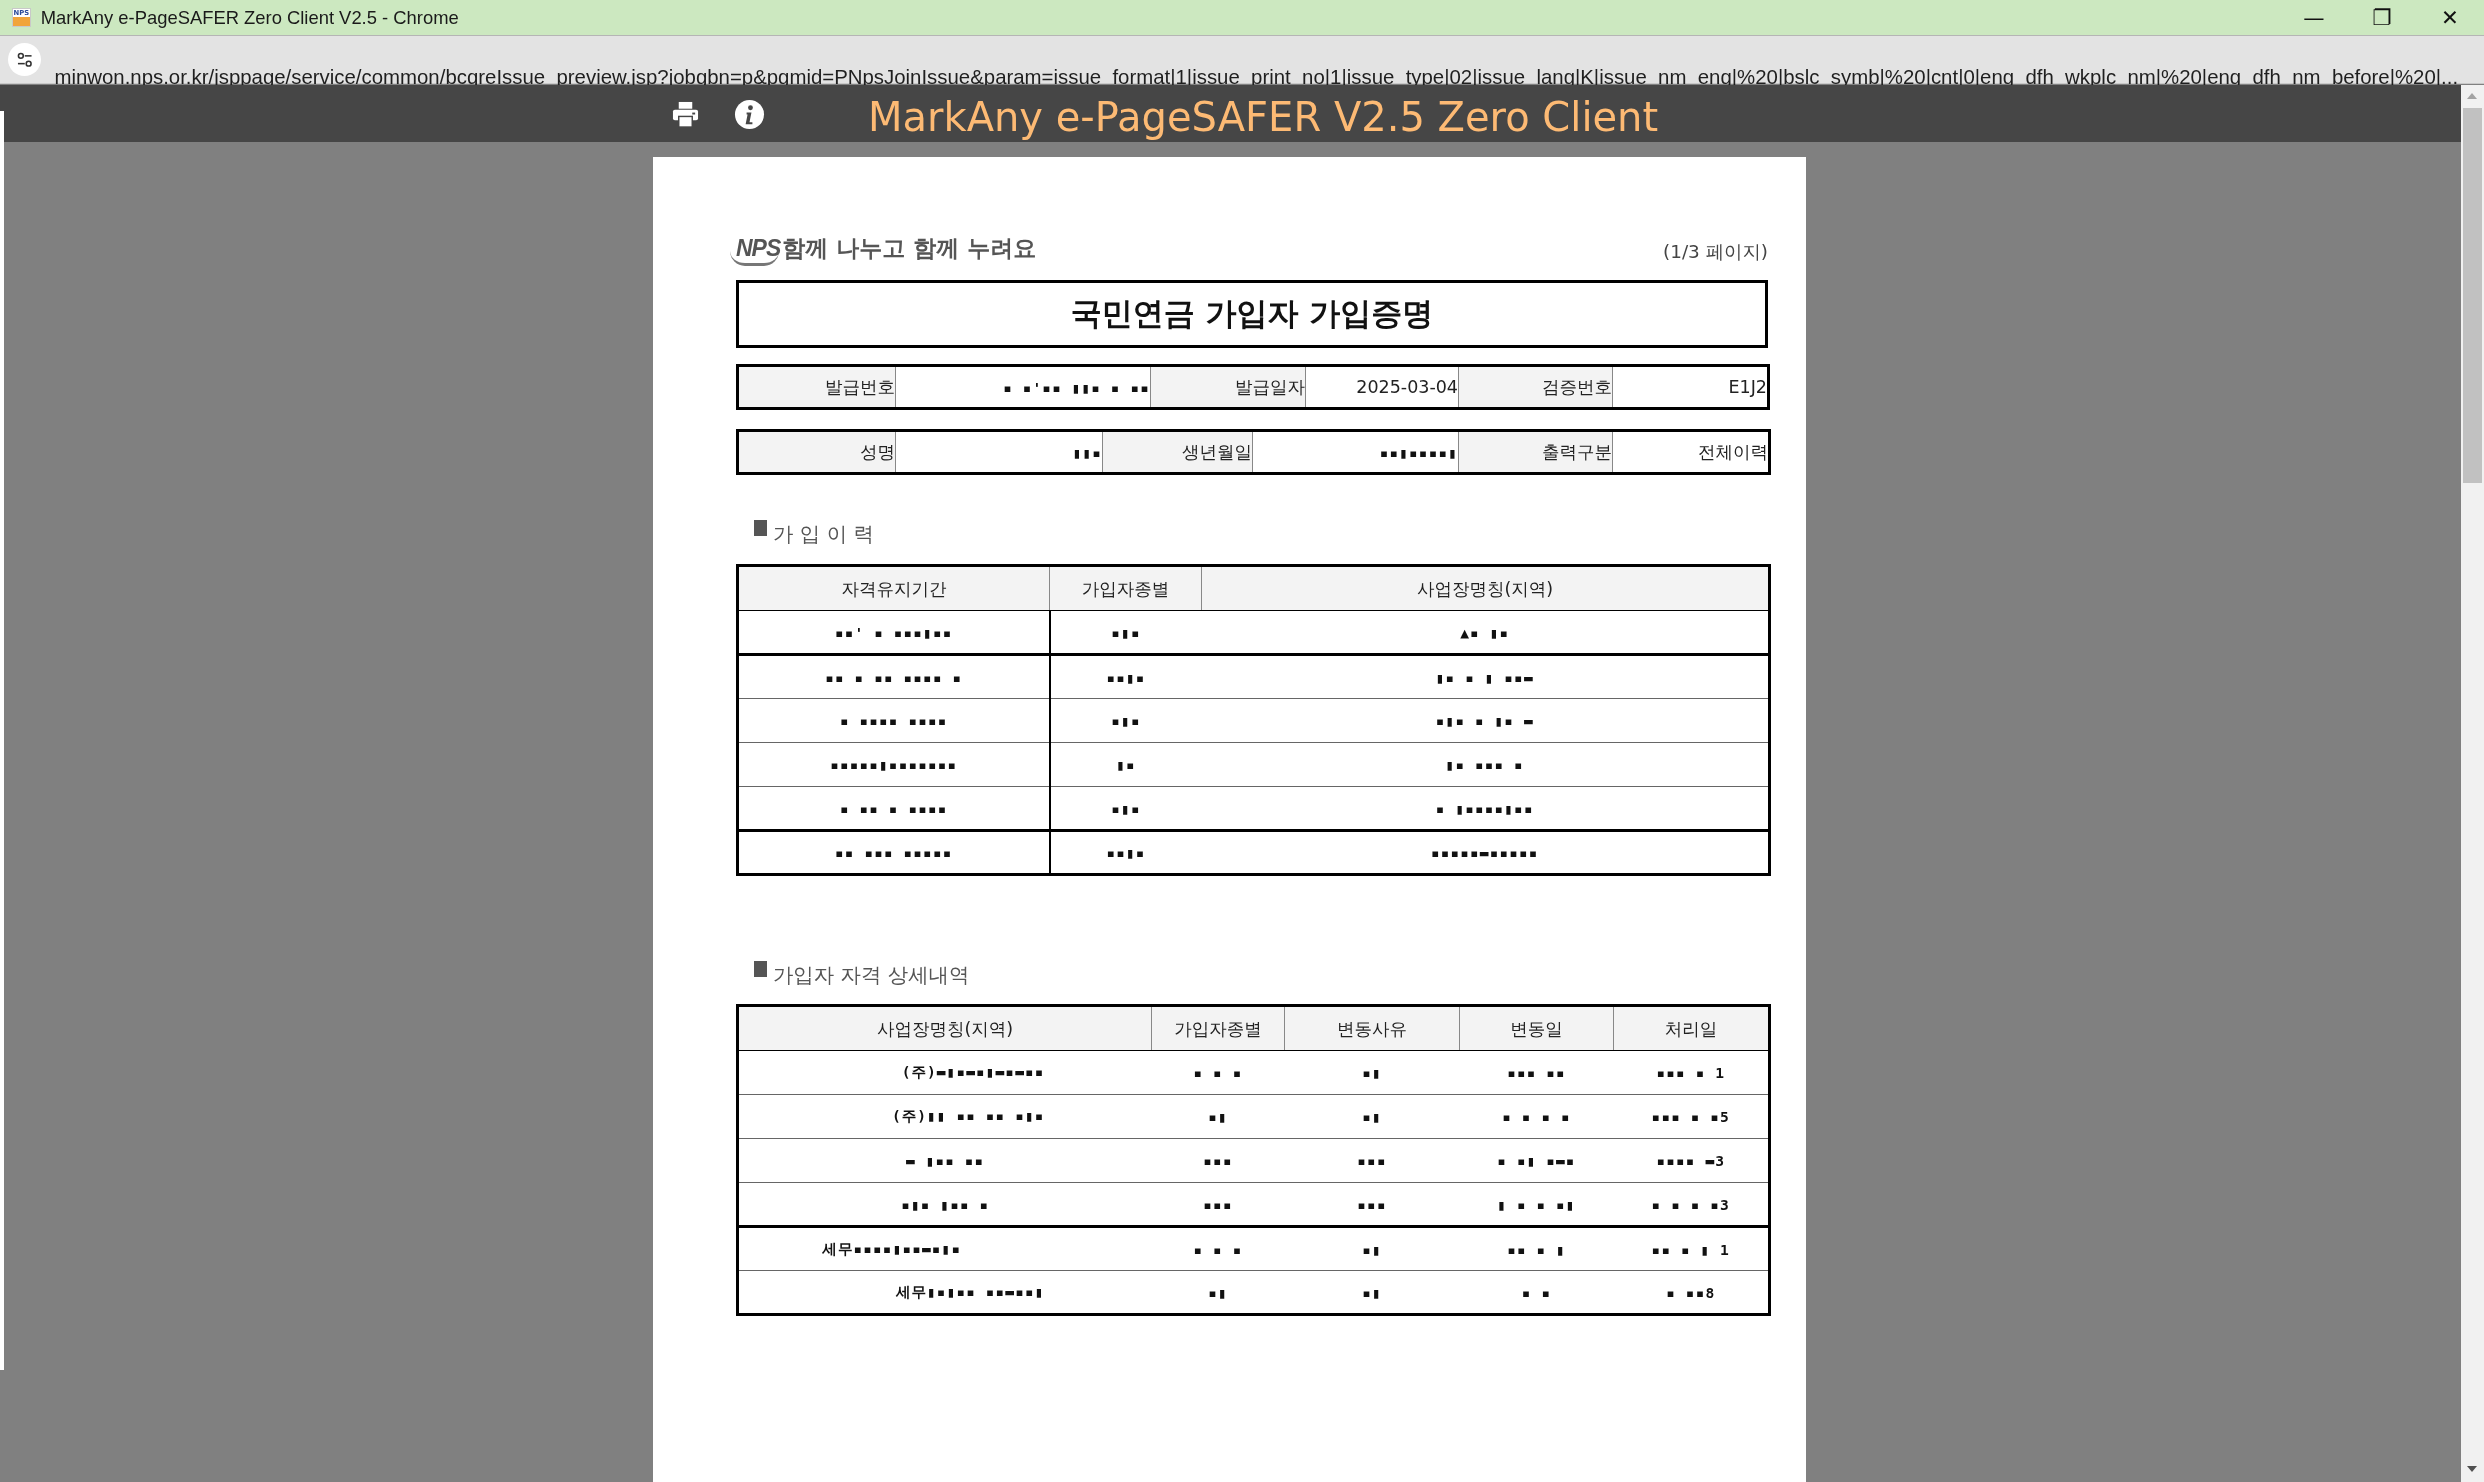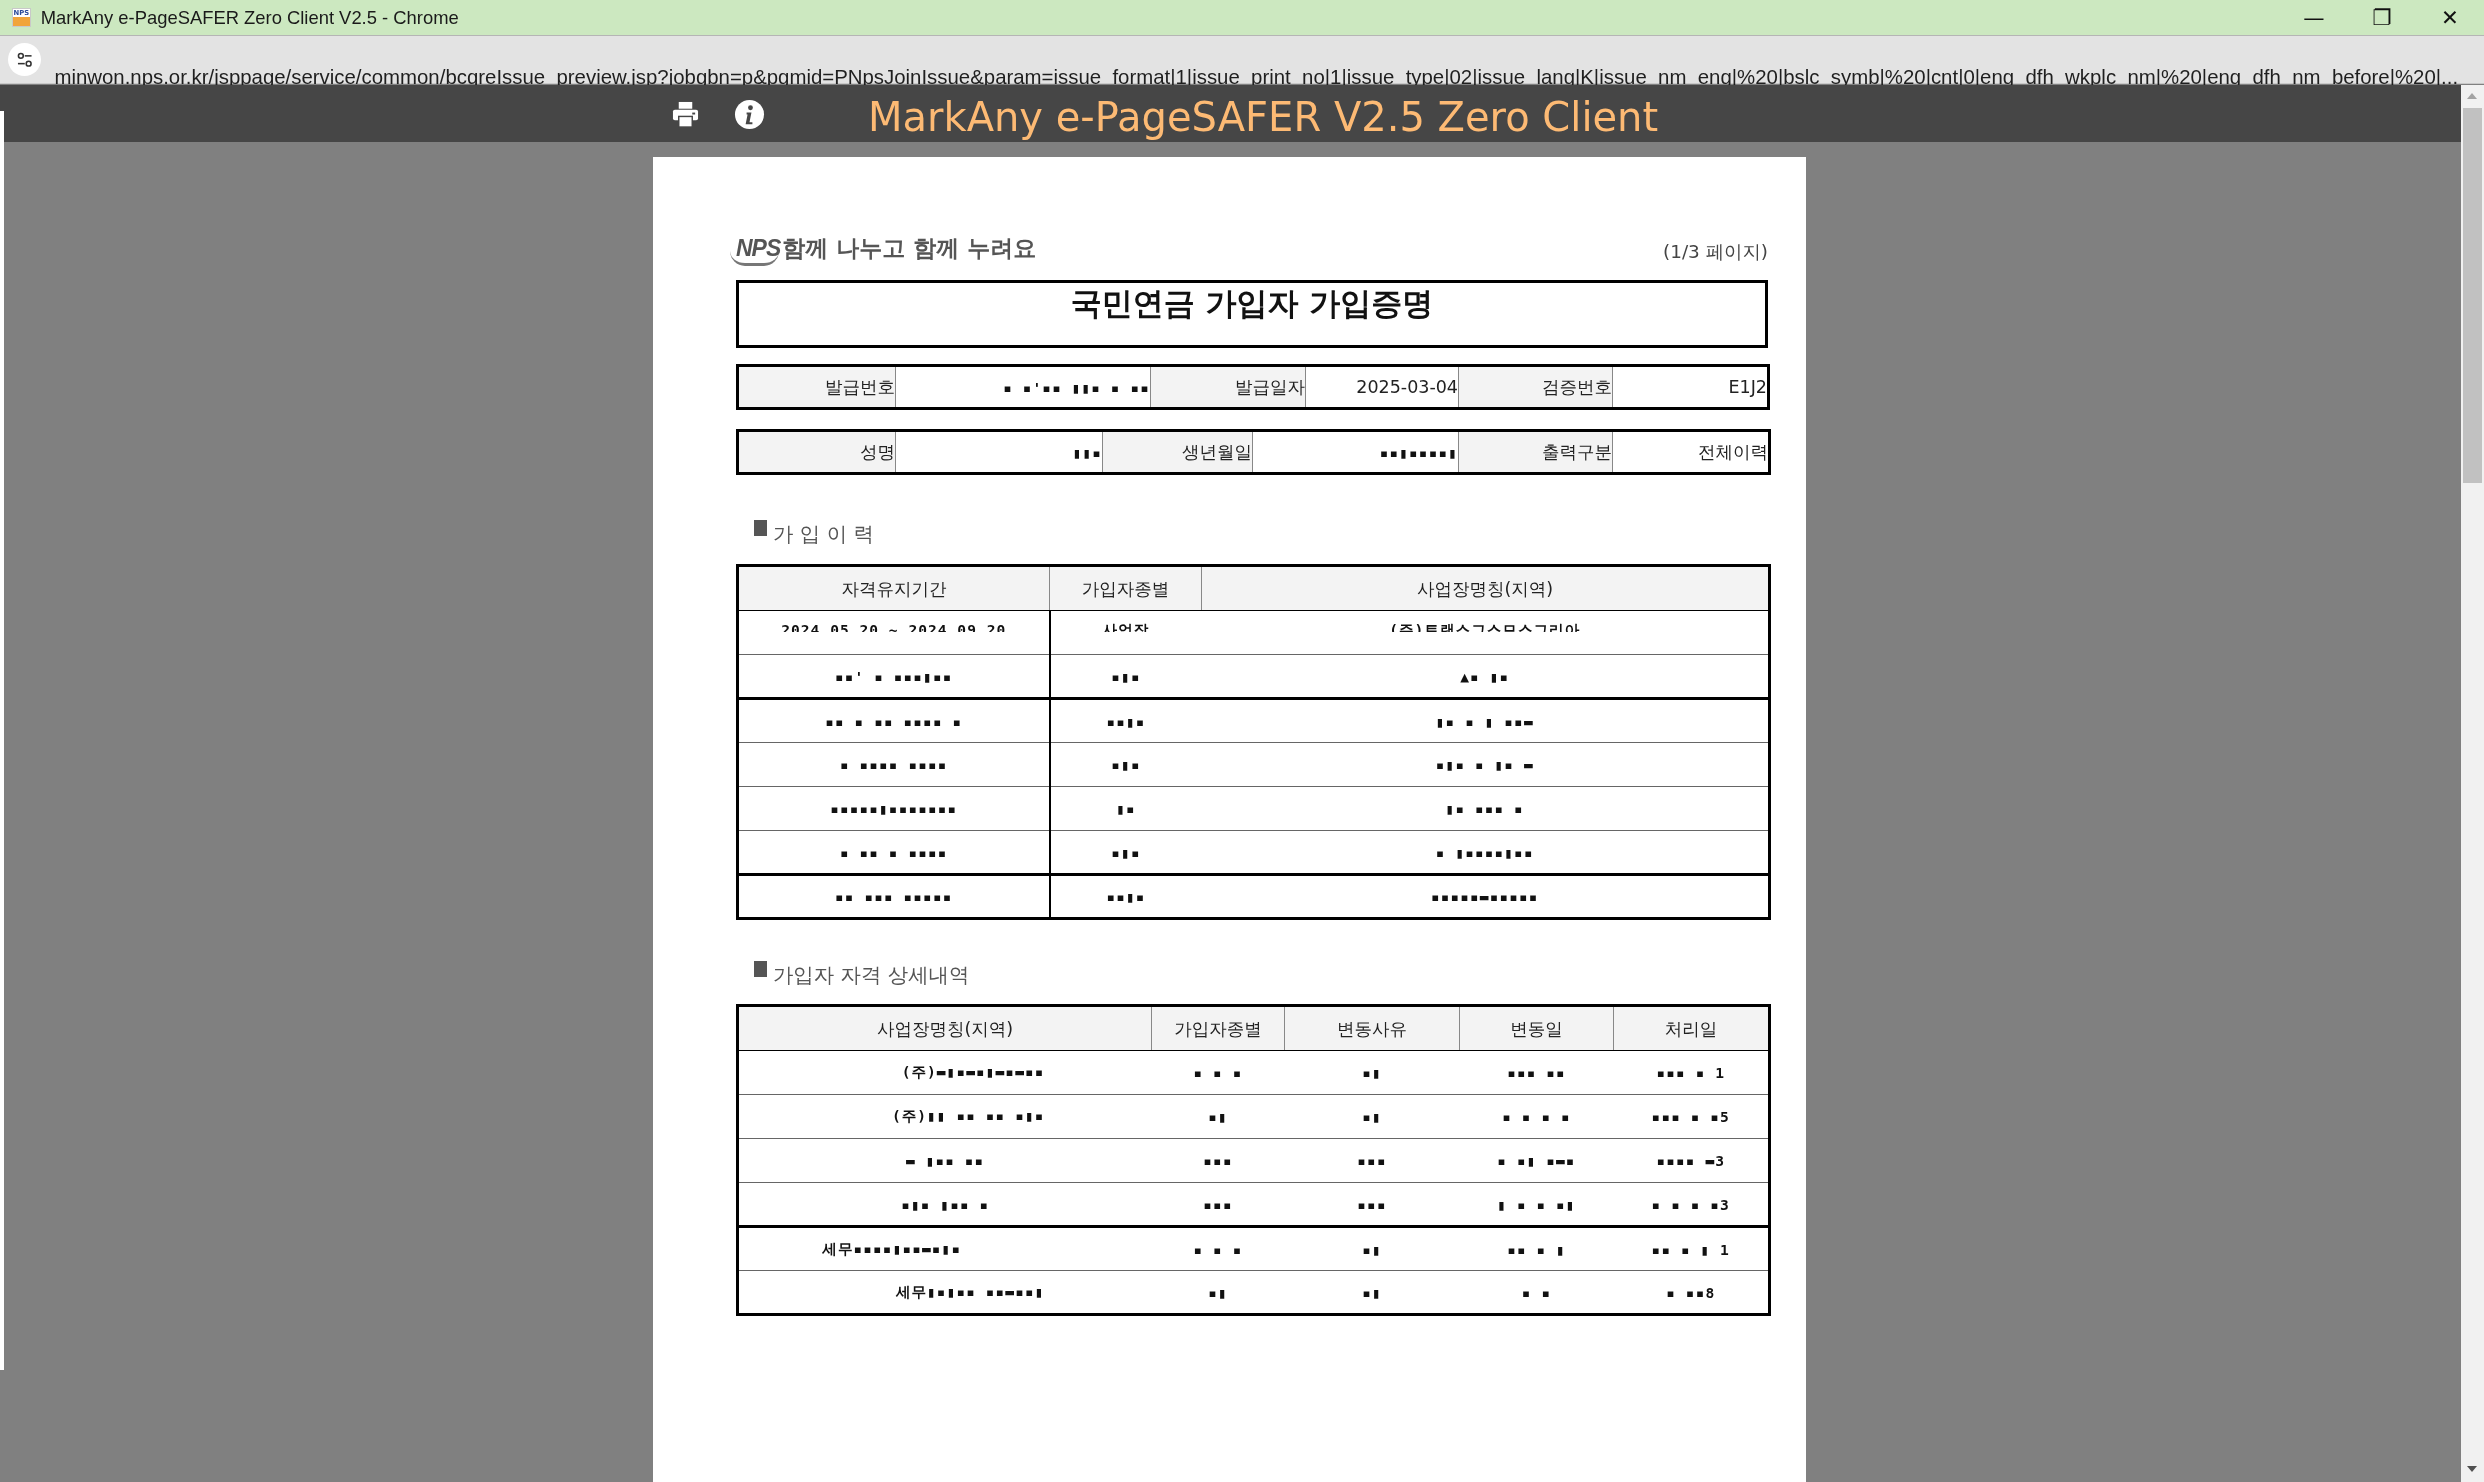--- a/index.html
+++ b/index.html
@@ -19,21 +19,21 @@
   .scrollbar .thumb { position: absolute; left: 1.9px; top: 23px; width: 19.4px; height: 375px; background: #c1c1c1; }
   .scrollbar .arrow-up { position: absolute; left: 5.8px; top: 7.8px; width: 0; height: 0; border-left: 5.8px solid transparent; border-right: 5.8px solid transparent; border-bottom: 6.8px solid #a3a3a3; }
   .scrollbar .arrow-down { position: absolute; left: 5.8px; bottom: 9.7px; width: 0; height: 0; border-left: 5.8px solid transparent; border-right: 5.8px solid transparent; border-top: 6.8px solid #505050; }
   .page { position: absolute; left: 653px; top: 157px; width: 1153px; height: 1326px; background: #fff; }
   .doc { position: absolute; left: 83px; width: 1032px; }
   .logo { position: absolute; left: 0; top: 76px; display: flex; align-items: center; }
   .logo .nps { font-size: 23px; font-weight: bold; color: #555; font-style: italic; letter-spacing: -1px; position: relative; font-family: "Liberation Sans", sans-serif; }
   .logo .swoosh { position: absolute; left: -5.8px; top: 17.5px; width: 49px; height: 15.5px; border-bottom: 3.9px solid #777; border-radius: 0 0 39px 39px; }
   .logo .slogan { font-size: 23px; color: #555; margin-left: 2px; font-weight: bold; }
   .pagecount { position: absolute; right: 0; top: 82px; font-size: 18.4px; color: #444; }
-  .titlebox { position: absolute; top: 123px; left: 0; width: 1032px; height: 68px; border: 3.9px solid #000; display: flex; justify-content: center; }
+  .titlebox { position: absolute; top: 123px; left: 0; width: 1032px; height: 68px; border: 3.9px solid #000; display: flex; align-items: center; justify-content: center; }
   .titlebox span { font-size: 31px; font-weight: bold; color: #111; }
   table { border-collapse: collapse; table-layout: fixed; width: 1032px; position: absolute; left: 0; }
   td, th { font-size: 17.5px; color: #222; text-align: center; font-weight: normal; overflow: hidden; white-space: nowrap; }
   .infotbl { border: 3.9px solid #000; }
   .infotbl td { height: 43px; border-left: 1px solid #888; text-align: right; }
   .infotbl td.lbl { background: #f3f3f3; }
   .section { position: absolute; left: 17.5px; font-size: 20.4px; color: #555; display: flex; align-items: flex-start; }
   .section .sq { width: 13.6px; height: 15.5px; background: #555; margin-right: 5.8px; }
   .histtbl { border: 3.9px solid #000; }
   .histtbl th { height: 45px; background: #f3f3f3; border-left: 1px solid #888; border-bottom: 1.9px solid #000; text-align: center; }
@@ -164,25 +164,20 @@
           <col style="width:312px">
           <col style="width:152px">
           <col style="width:568px">
         </colgroup>
       <tbody>
           <tr>
         <th style="border-left:none">자격유지기간</th>
         <th>가입자종별</th>
         <th>사업장명칭(지역)</th>
       </tr>
-      <tr>
-        <td class="c1"><span class="clipped masked">2024.05.20 ~ 2024.09.20</span></td>
-        <td><span class="clipped masked">사업장</span></td>
-        <td><span class="clipped masked">(주)트랜스그스므스그리아</span></td>
-      </tr>
       <tr class="thick">
         <td class="c1 masked">▪▪'  ▪   ▪▪▪▮▪▪</td>
         <td class="masked">▪▮▪</td>
         <td class="masked">▲▪   ▮▪</td>
       </tr>
       <tr>
         <td class="c1 masked">▪▪ ▪  ▪▪  ▪▪▪▪  ▪</td>
         <td class="masked">▪▪▮▪</td>
         <td class="masked">▮▪  ▪ ▮  ▪▪▬</td>
       </tr>

